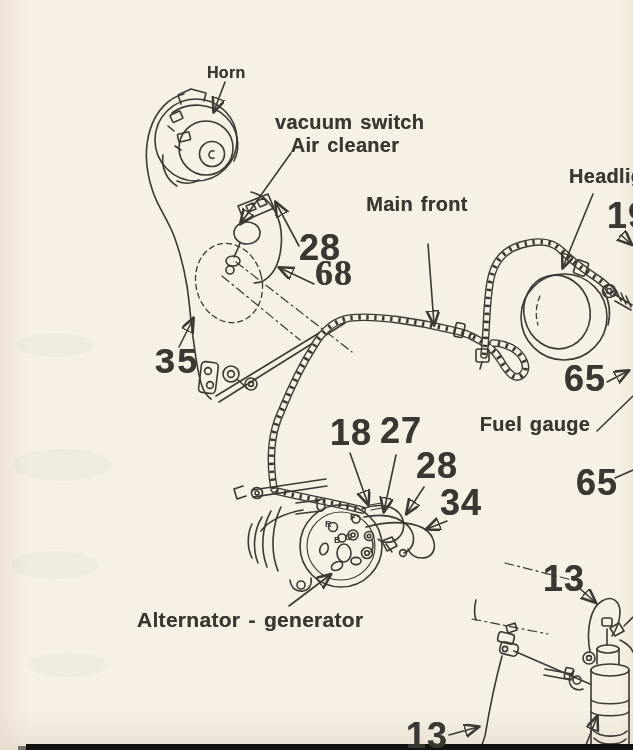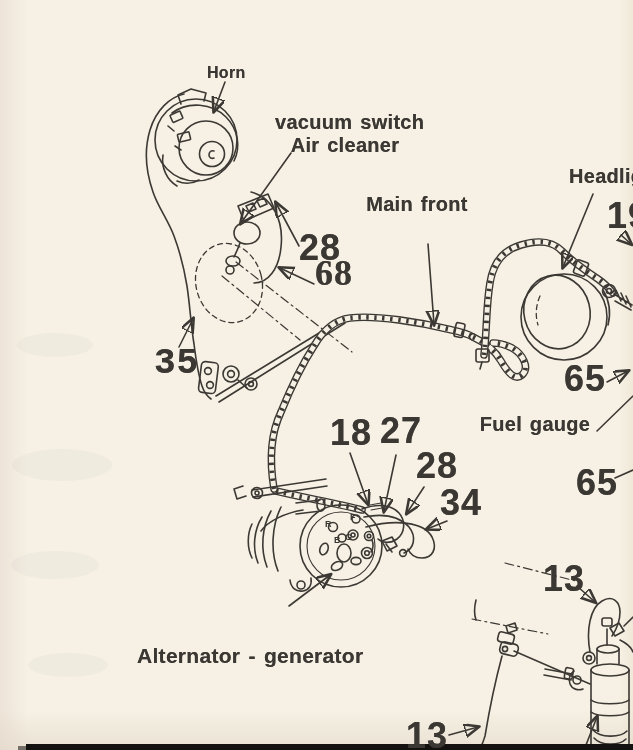--- a/index.html
+++ b/index.html
@@ -261,21 +261,21 @@
   <div class="lbl center" style="left:352px;top:193px;width:130px;">
     <div>Main front</div>
   </div>
 
   <div class="lbl" style="left:569px;top:165px;">Headlight</div>
 
   <div class="lbl center" style="left:465px;top:413px;width:140px;">
     <div>Fuel gauge</div>
   </div>
 
-  <div class="lbl" style="left:137px;top:608px;font-size:21px;margin-top:36px;">Alternator - generator</div>
+  <div class="lbl" style="left:137px;top:608px;font-size:21px;">Alternator - generator</div>
 
   <div class="num" style="left:299px;top:230px;">28</div>
   <div class="num" style="left:315px;top:255px;font-family:Liberation Serif, serif;">68</div>
   <div class="num" style="left:154px;top:346px;font-family:Liberation Mono, monospace;">35</div>
   <div class="num" style="left:607px;top:198px;">19</div>
   <div class="num" style="left:564px;top:361px;">65</div>
   <div class="num" style="left:576px;top:465px;">65</div>
   <div class="num" style="left:330px;top:415px;">18</div>
   <div class="num" style="left:380px;top:413px;">27</div>
   <div class="num" style="left:416px;top:448px;">28</div>

